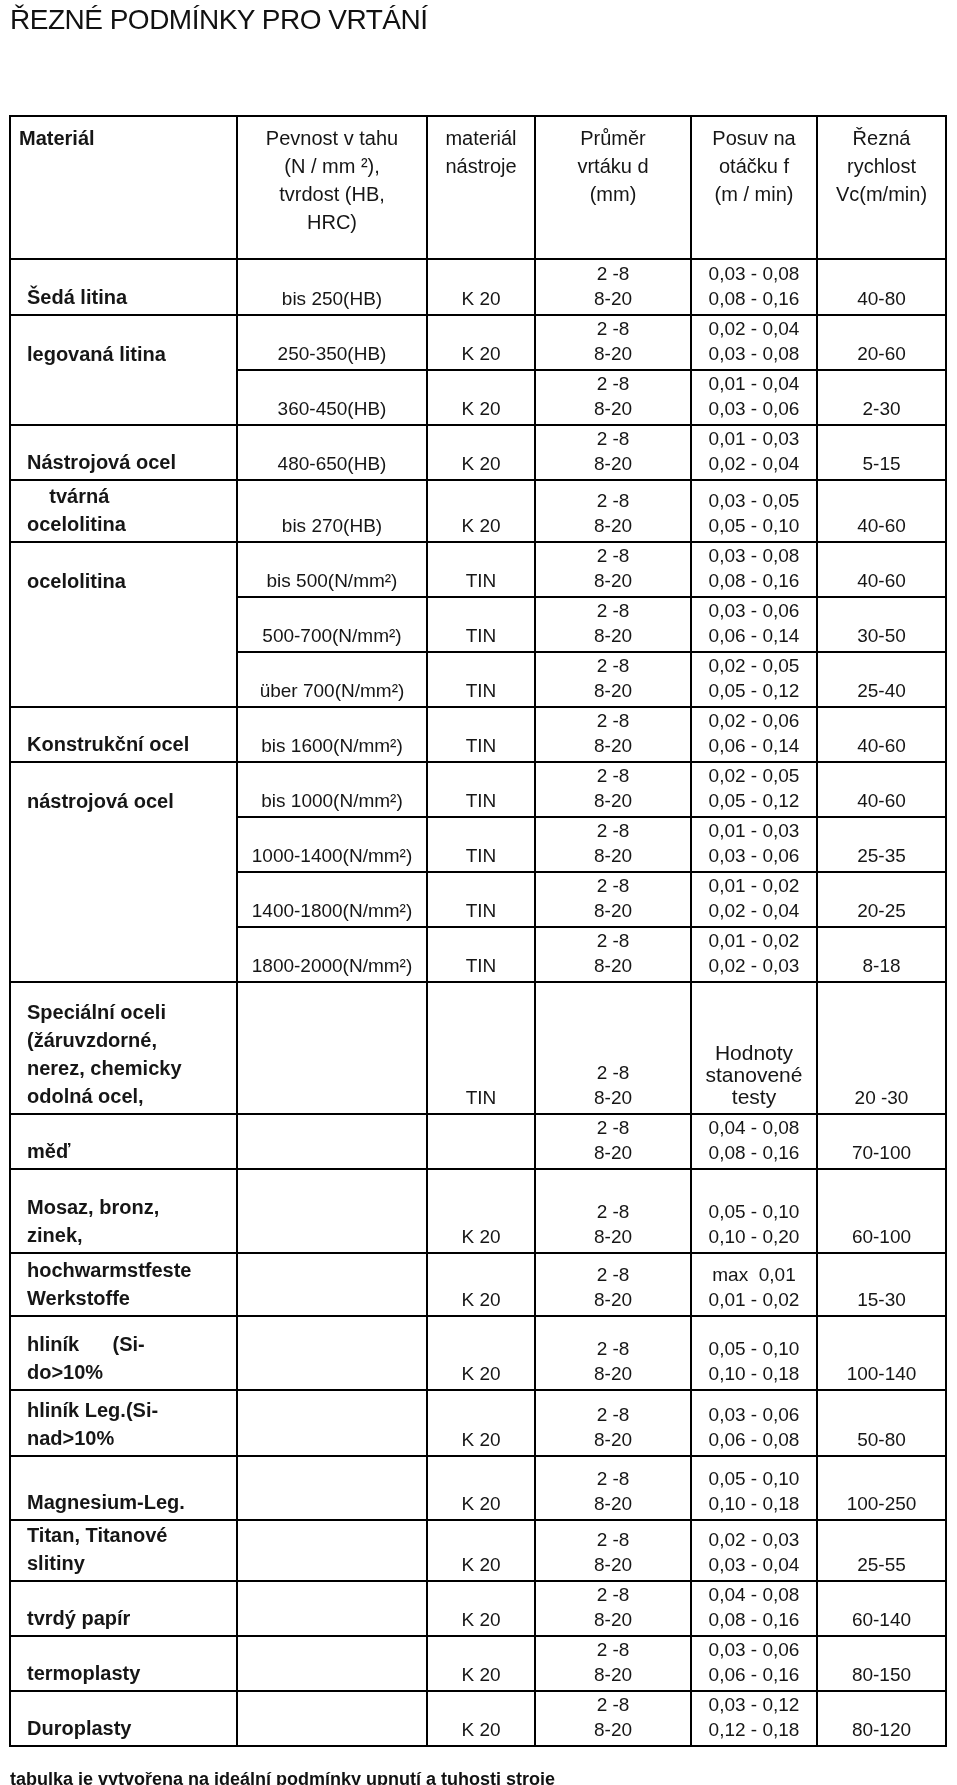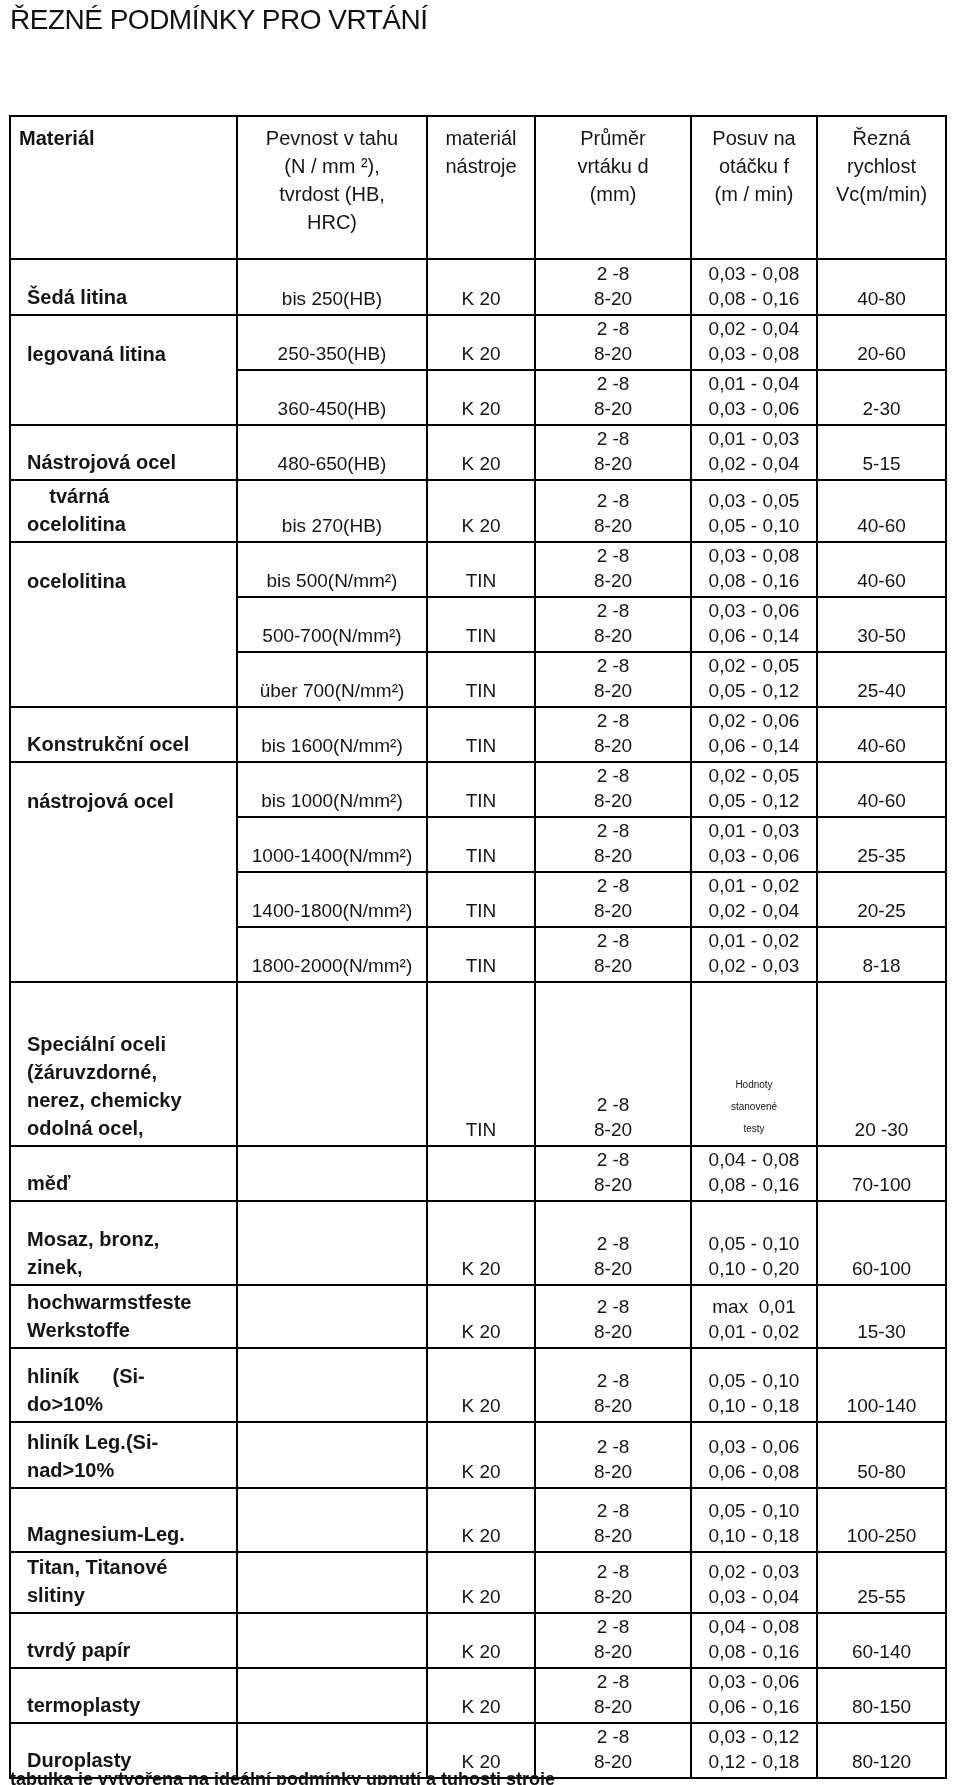--- a/index.html
+++ b/index.html
@@ -59,21 +59,21 @@
     padding-left:16px;
     font-weight:bold;
     font-size:20px;
     line-height:28px;
   }
   table.conditions tbody td.material.span-top {
     vertical-align:top;
     padding-top:24px;
   }
   table.conditions tbody td.feed-note {
-    font-size:10px;
+    font-size:21px;
     line-height:22px;
     padding-bottom:5px;
   }
   .footer {
     position:absolute; left:10px; top:1744px;
     font-size:18px; font-weight:bold;
     color:#111;
     white-space:pre;
     margin-top:25px;
   }
@@ -238,21 +238,21 @@
         </tr>
         <tr style="height: 53px;">
           <td>1800-2000(N/mm²)</td>
           <td>TIN</td>
           <td>2 -8
 8-20</td>
           <td>0,01 - 0,02
 0,02 - 0,03</td>
           <td>8-18</td>
         </tr>
-        <tr style="height: 164px;">
+        <tr style="height: 132px;">
           <td class="material">Speciální oceli
 (žáruvzdorné,
 nerez, chemicky
 odolná ocel,</td>
           <td></td>
           <td>TIN</td>
           <td>2 -8
 8-20</td>
           <td class="feed-note">Hodnoty
 stanovené

